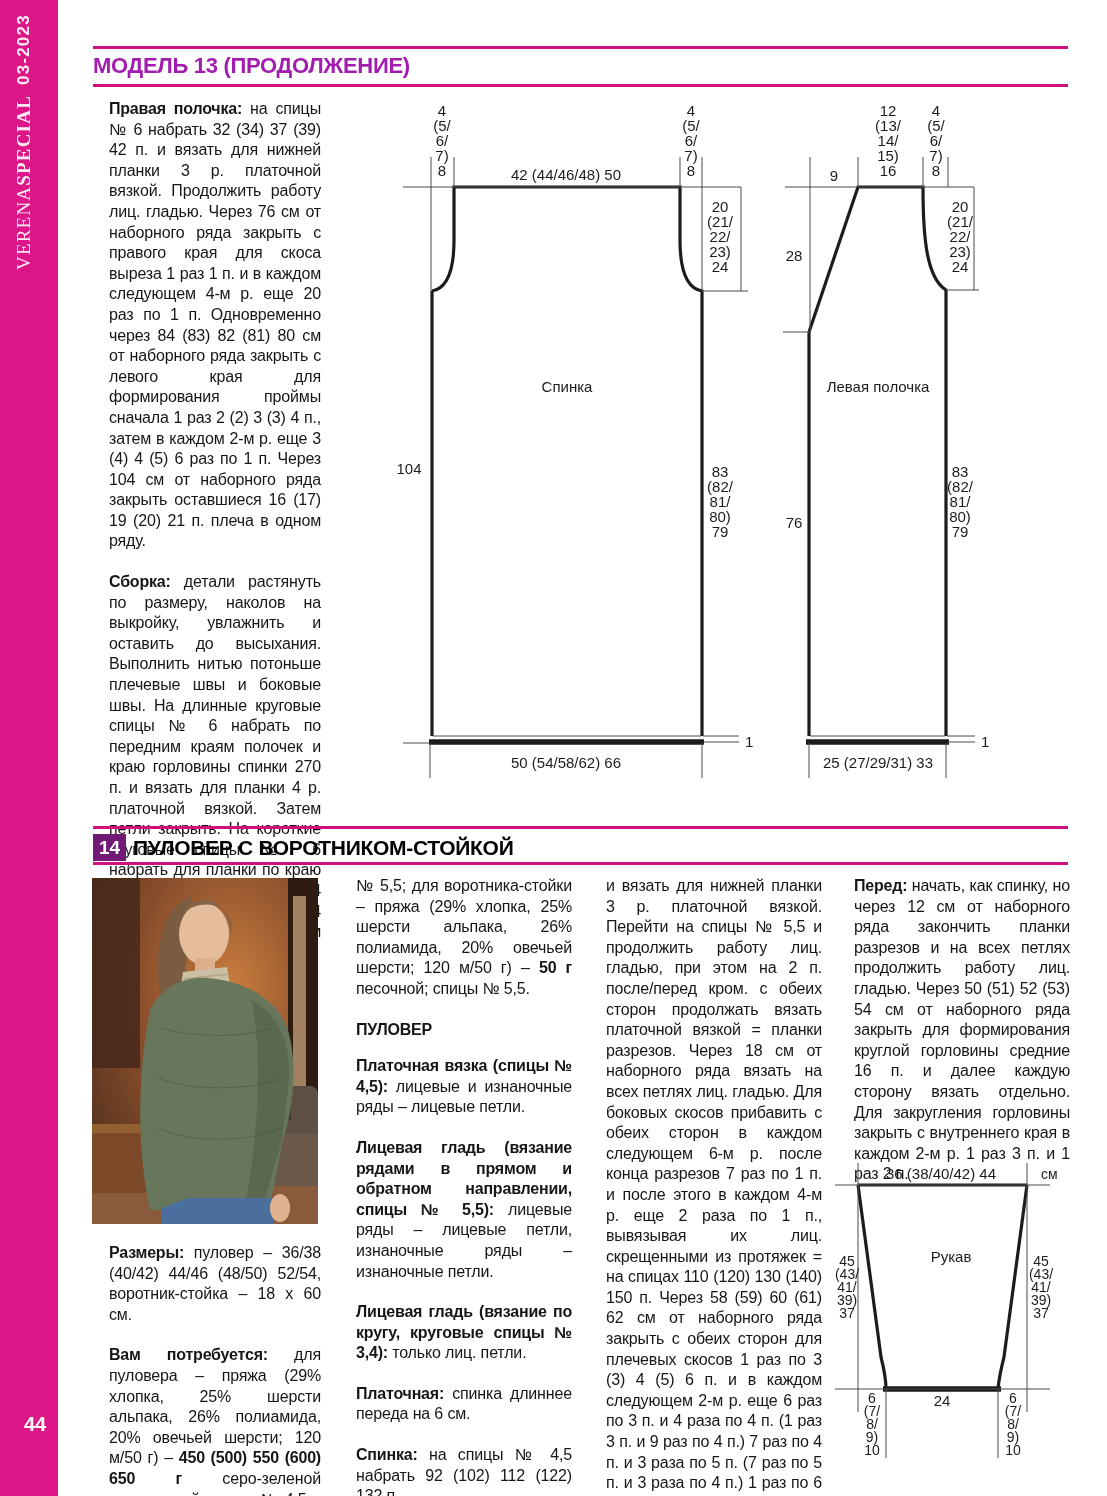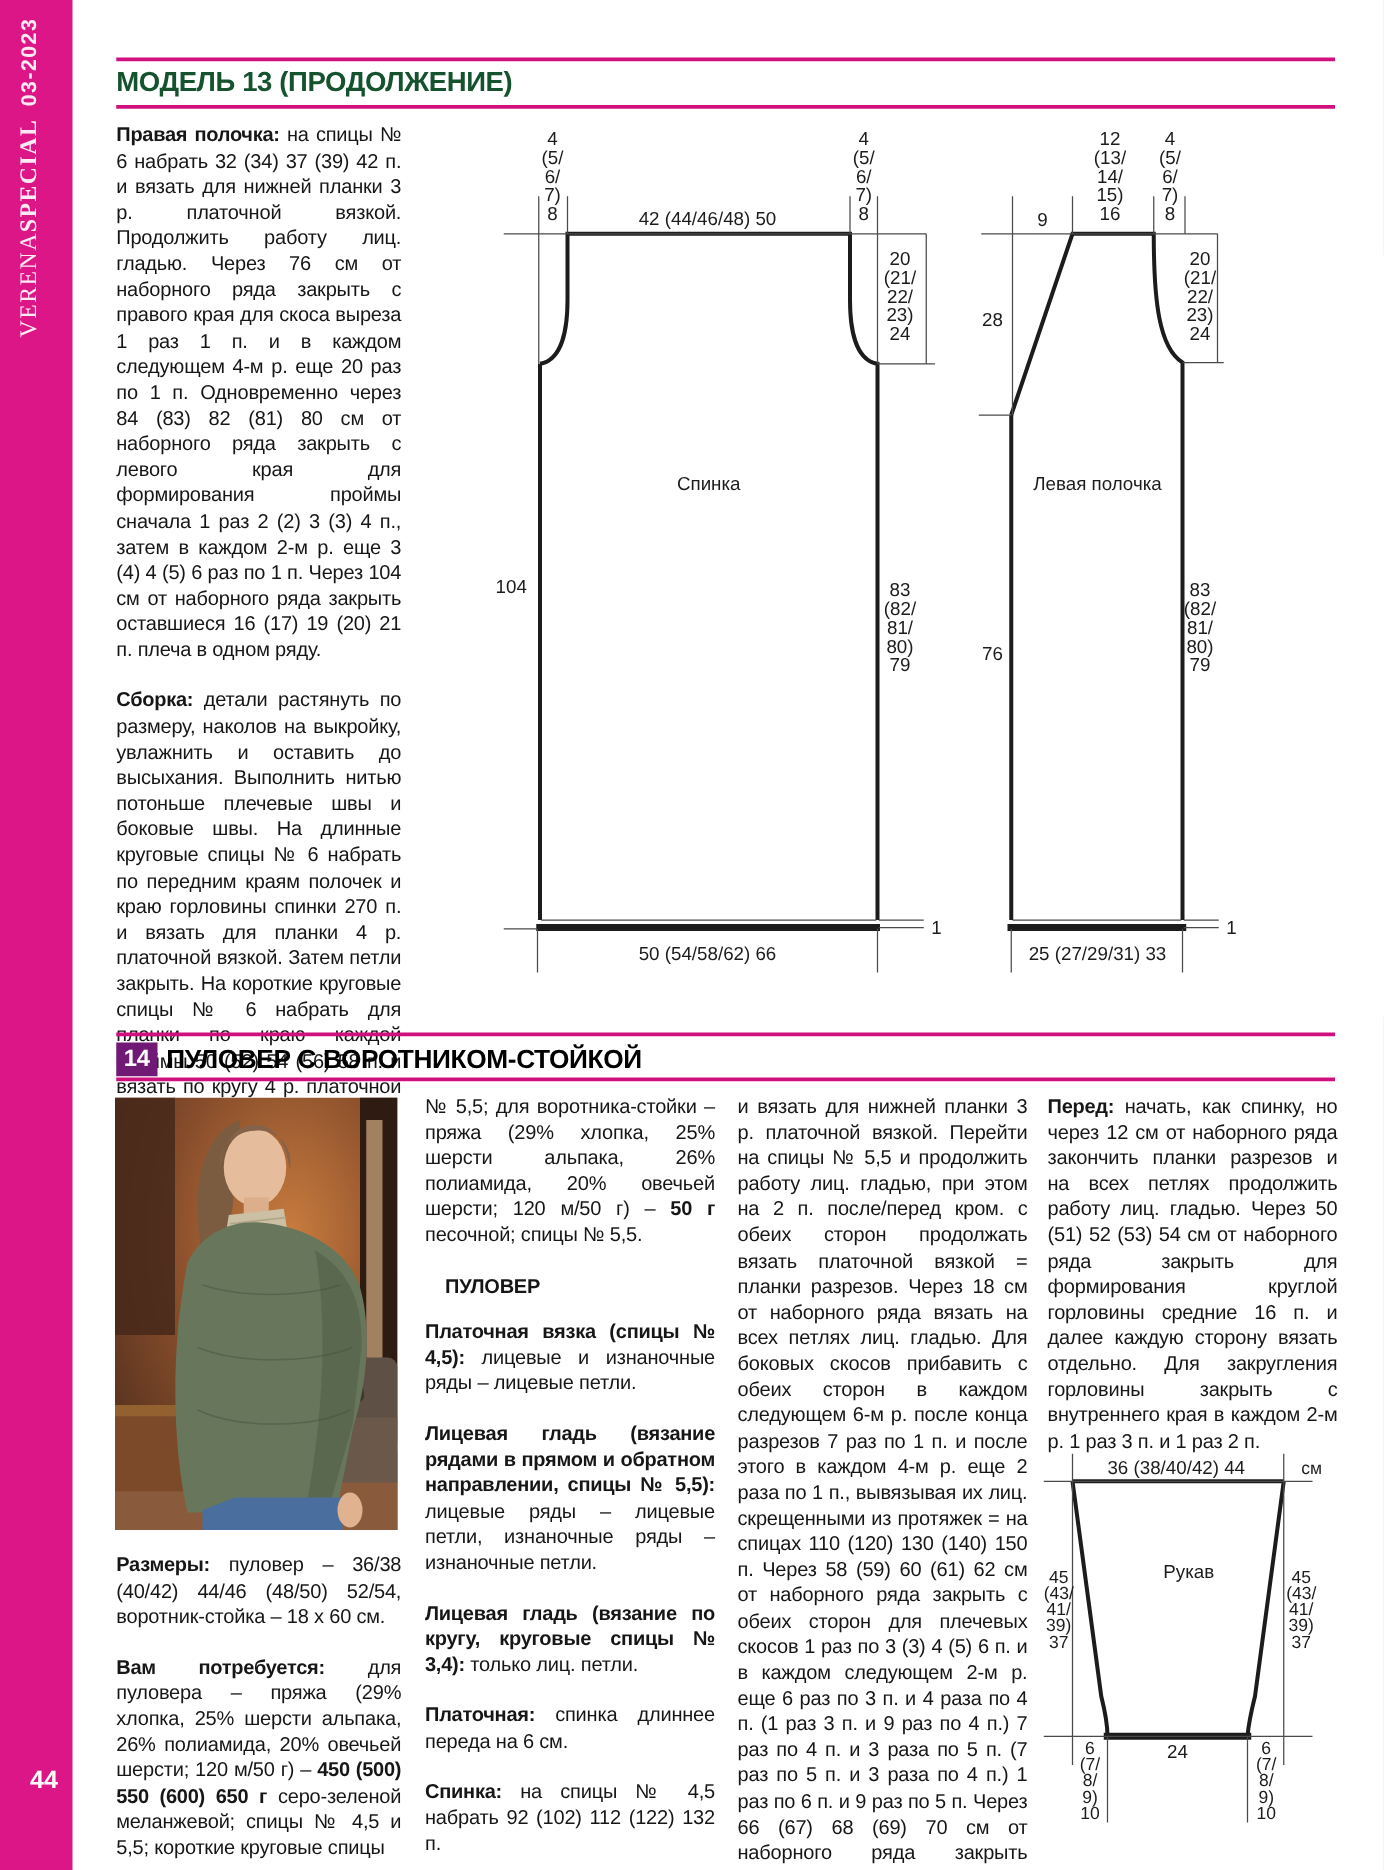--- a/index.html
+++ b/index.html
@@ -8,28 +8,28 @@
   
   .spine{position:absolute;left:0;top:0;width:58px;height:1496px;background:#dc1687;}
   .vtext{position:absolute;left:13px;top:40px;height:230px;width:34px;
          writing-mode:vertical-rl;transform:rotate(180deg);
          color:#fdeaf4;font-family:"Liberation Serif",serif;font-size:19px;letter-spacing:1.2px;white-space:nowrap;}
   .vtext .bold{font-weight:bold;}
   .vtext .issue{font-weight:bold;margin-top:10px;font-family:"Liberation Sans",sans-serif;font-size:17px;}
   .pagenum{position:absolute;left:24px;top:1413px;color:#ffffff;font-weight:bold;font-size:20px;}
   
   .rule{position:absolute;left:93px;width:975px;height:3px;background:#d0107f;}
-  .h1title{position:absolute;left:93px;top:53px;color:#14532d;font-weight:bold;font-size:22px;letter-spacing:-0.3px;}
+  .h1title{position:absolute;left:93px;top:53px;color:#a21caf;font-weight:bold;font-size:22px;letter-spacing:-0.3px;}
   .badge{position:absolute;left:93px;top:834px;width:33px;height:27px;background:#701a75;color:#fff;
          font-weight:bold;font-size:19px;text-align:center;line-height:27px;}
   .h2title{position:absolute;left:133px;top:836px;color:#000000;font-weight:bold;font-size:21px;letter-spacing:-0.3px;}
   
   .col{position:absolute;width:232px;font-size:16px;line-height:20.6px;text-align:justify;
        color:#161616;letter-spacing:-0.15px;}
-  .col p{margin:0 0 20px 0;}
+  .col p{margin:0 0 20px 16px;}
   .col p.tight{margin:16px;}
   b{letter-spacing:-0.2px;}
   
   .dwrap{position:absolute;}
   .dl{font-family:"Liberation Sans",sans-serif;font-size:15px;fill:#1c1c1c;}
   .dls{font-family:"Liberation Sans",sans-serif;font-size:14px;fill:#1c1c1c;}
   .thin{stroke:#4a4a4a;stroke-width:1;fill:none;}
   .thick{stroke:#1c1c1c;stroke-width:3.2;fill:none;}
   .thickest{stroke:#1c1c1c;stroke-width:5.5;fill:none;}
 </style>

